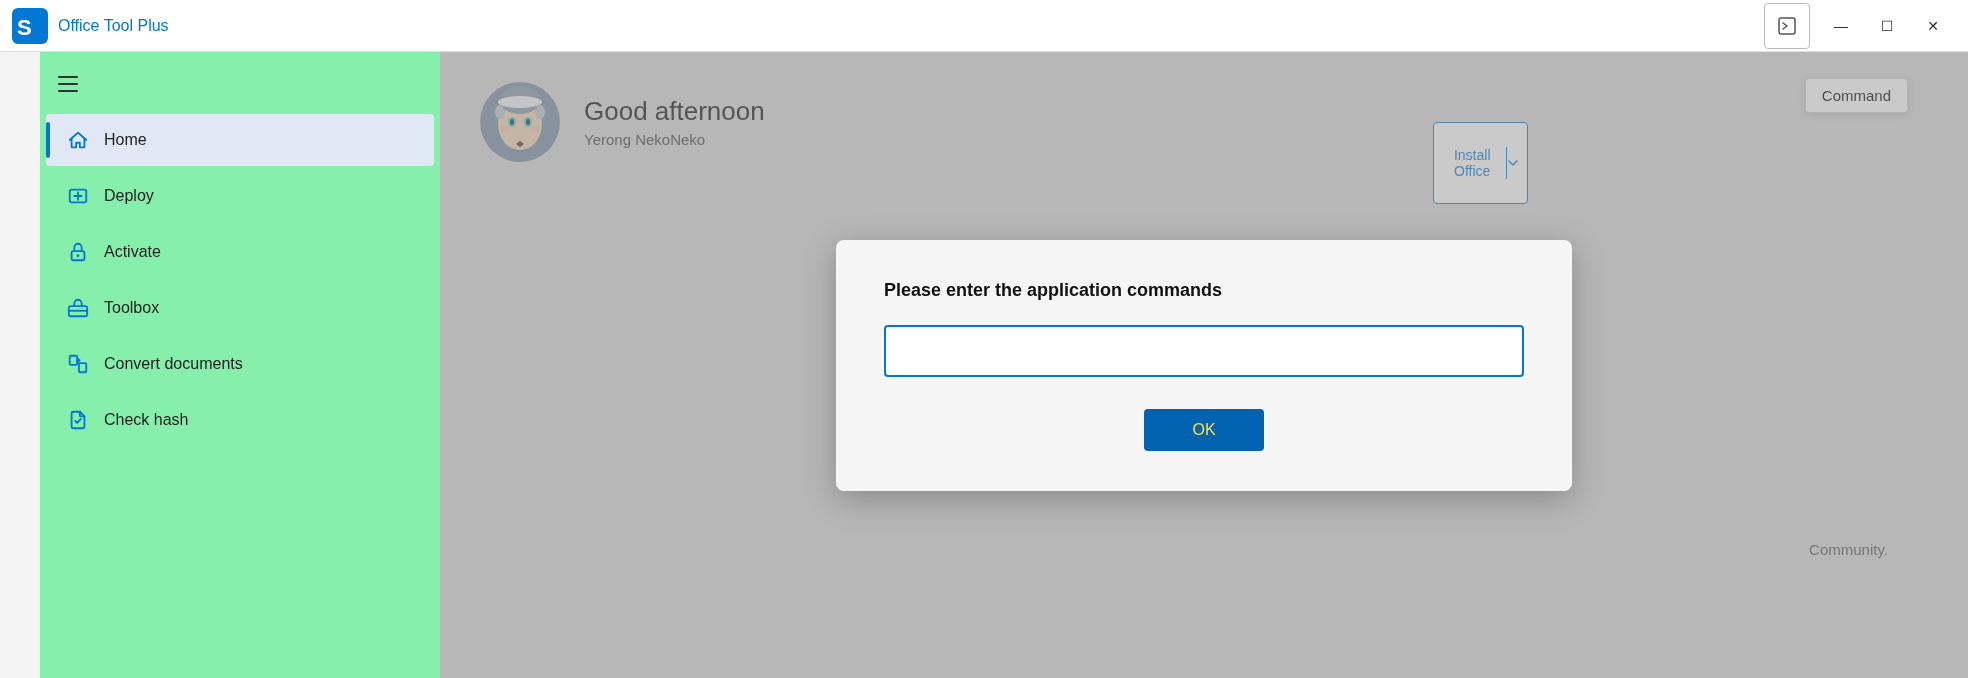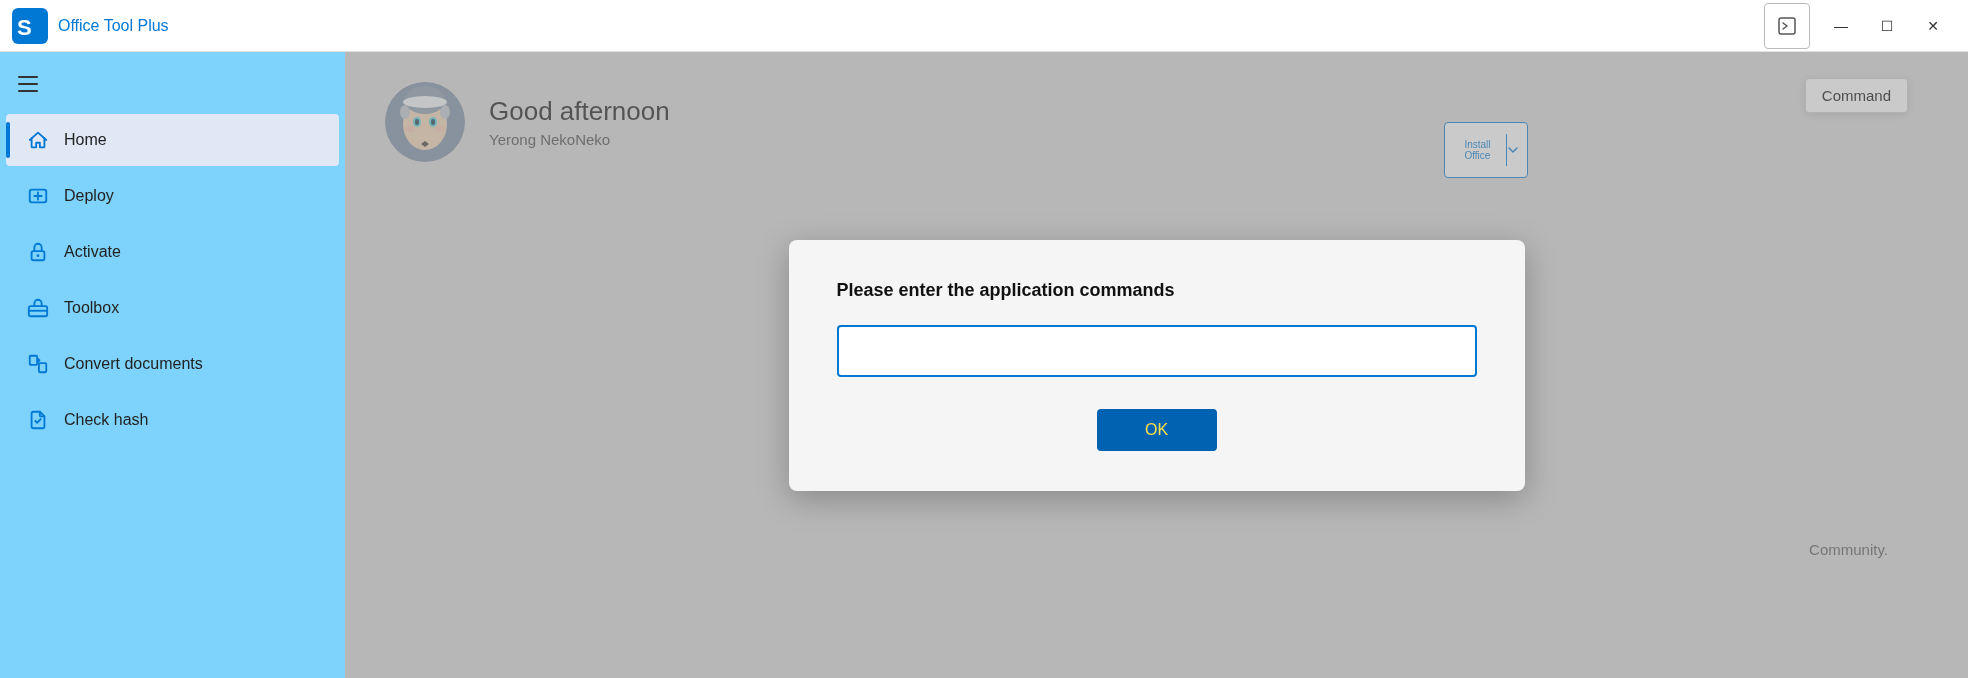--- a/index.html
+++ b/index.html
@@ -61,27 +61,28 @@
 
     
     .app-layout {
       display: flex;
       height: calc(678px - 52px);
       position: relative;
     }
 
     
     .sidebar {
-      width: 345px;
-      background: #7dd3fc;
+      width: 400px;
+      background: #86efac;
       display: flex;
       flex-direction: column;
       padding-top: 8px;
       flex-shrink: 0;
       z-index: 5;
+      margin-left: 40px;
     }
     .sidebar-menu-btn {
       width: 40px;
       height: 40px;
       display: flex;
       align-items: center;
       justify-content: center;
       background: transparent;
       border: none;
       cursor: pointer;
@@ -191,22 +192,22 @@
     
     .install-office-btn {
       position: absolute;
       top: 34px;
       right: 180px;
       display: flex;
       align-items: center;
       background: white;
       border: 1.5px solid #0078d4;
       border-radius: 4px;
-      padding: 11px 16px;
-      font-size: 10px;
+      padding: 24px 16px;
+      font-size: 14px;
       color: #0078d4;
       cursor: pointer;
       gap: 6px;
     }
     .install-office-btn .dropdown-arrow {
       width: 20px;
       height: 32px;
       border-left: 1.5px solid #0078d4;
       display: flex;
       align-items: center;

